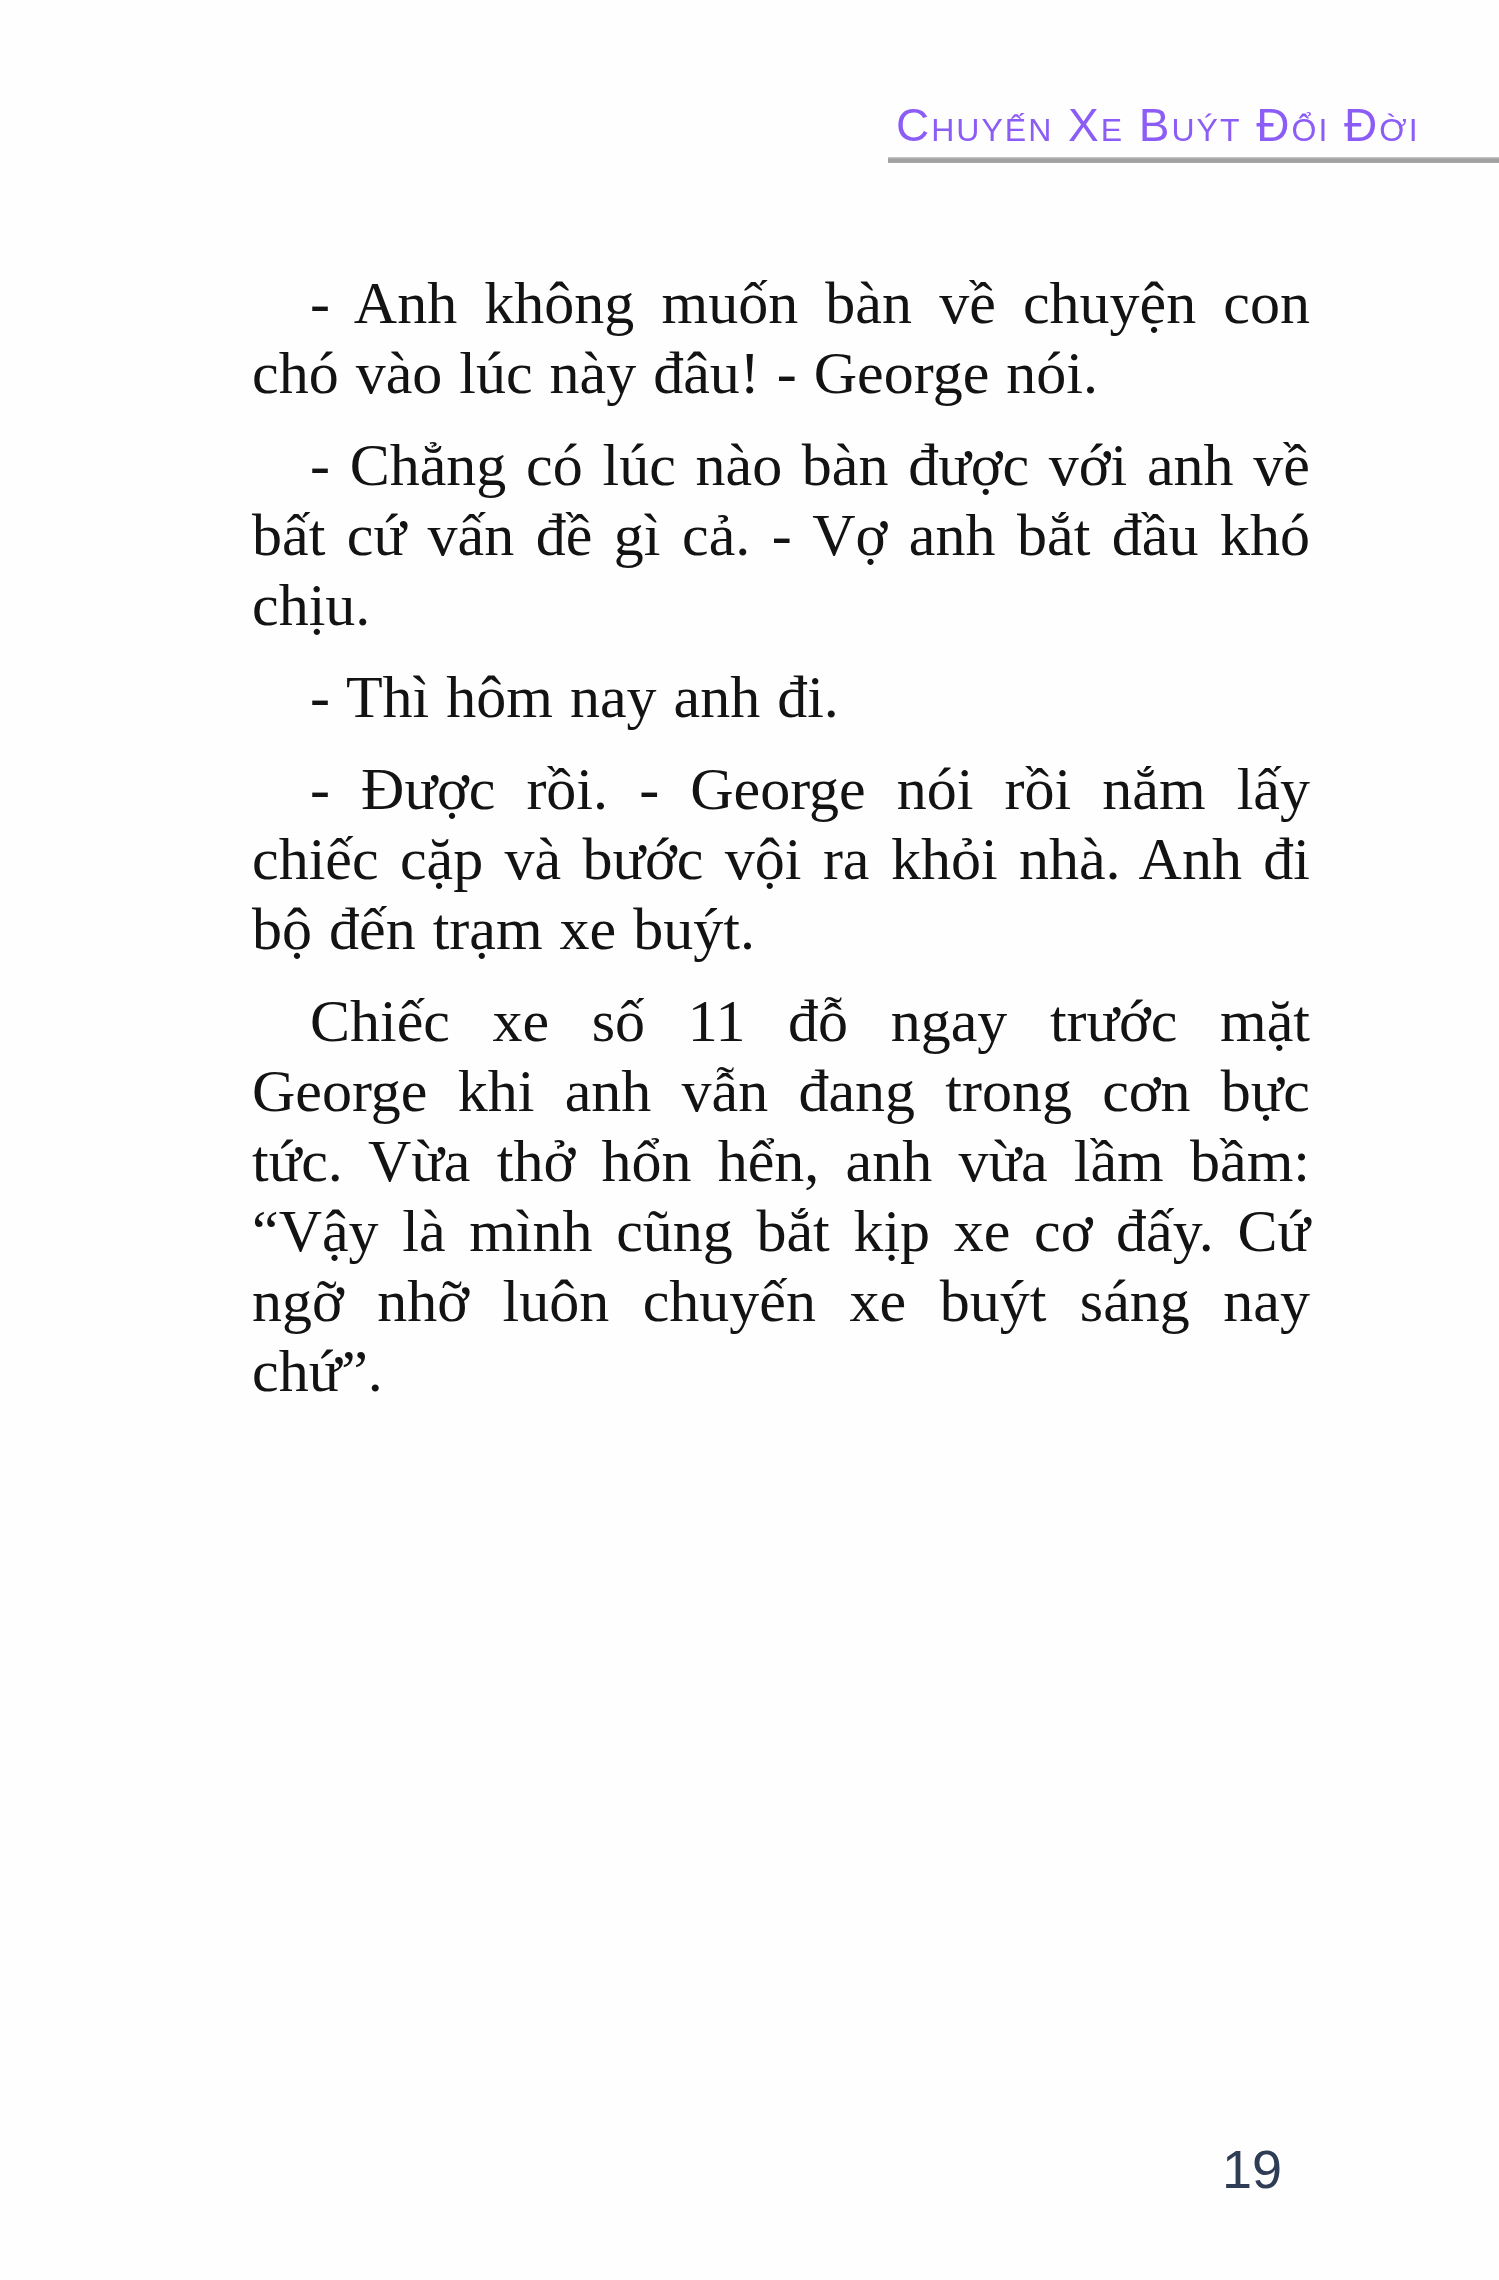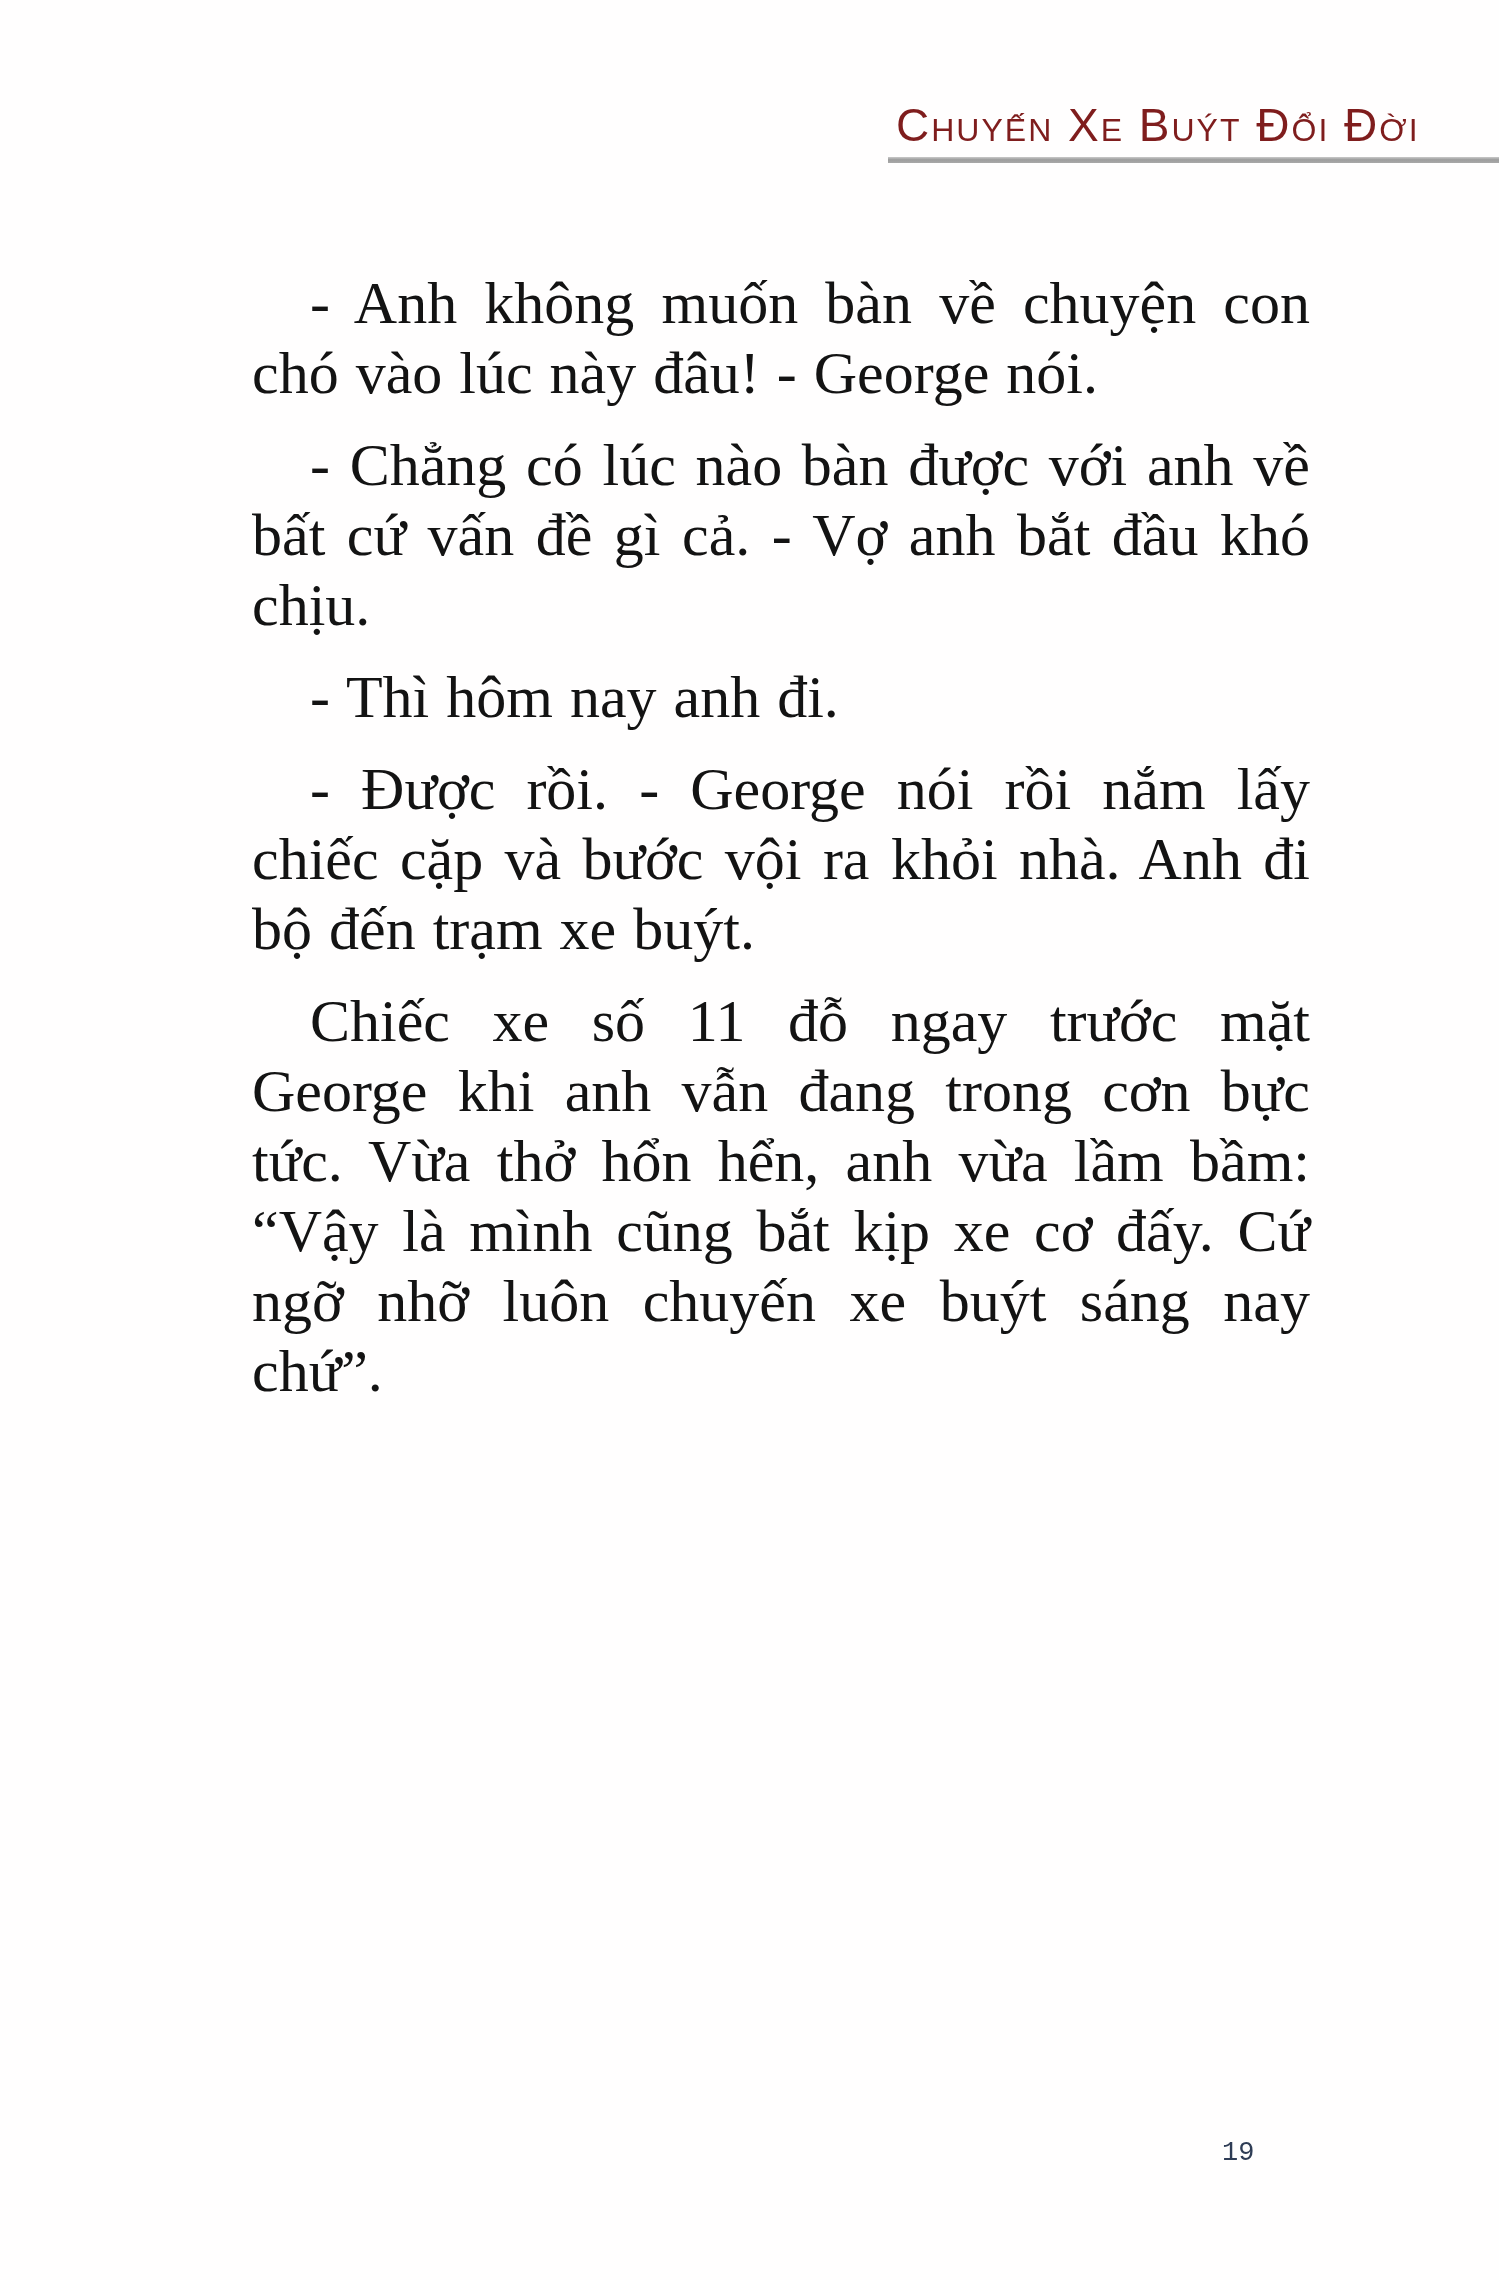--- a/index.html
+++ b/index.html
@@ -19,21 +19,21 @@
   .running-header {
     position: absolute;
     left: 896px;
     top: 98px;
     width: 560px;
     font-family: "Liberation Sans", sans-serif;
     font-variant: small-caps;
     font-size: 46px;
     font-weight: 500;
     letter-spacing: 2px;
-    color: #7f1d1d;
+    color: #8b5cf6;
     white-space: nowrap;
   }
   .header-rule {
     position: absolute;
     left: 888px;
     right: 0;
     top: 157px;
     height: 6px;
     background: linear-gradient(to bottom, #c9c9c9 0%, #9d9d9d 45%, #a8a8a8 100%);
   }
@@ -49,22 +49,22 @@
     font-size: 60px;
     line-height: 70px;
     text-align: justify;
     text-indent: 58px;
     word-spacing: 2px;
   }
   .page-number {
     position: absolute;
     left: 1222px;
     top: 2138px;
-    font-family: Liberation Mono, monospace;
-    font-size: 27px;
+    font-family: Liberation Sans, sans-serif;
+    font-size: 54px;
     color: #2e3c55;
   }
 </style>
 </head>
 <body>
 
 <div class="page">
 
   <div class="running-header">Chuyến Xe Buýt Đổi Đời</div>
 

